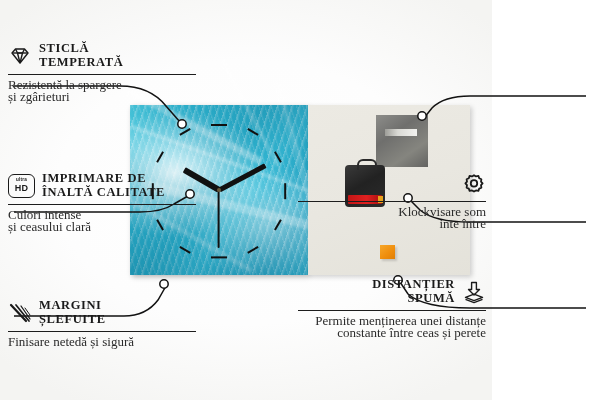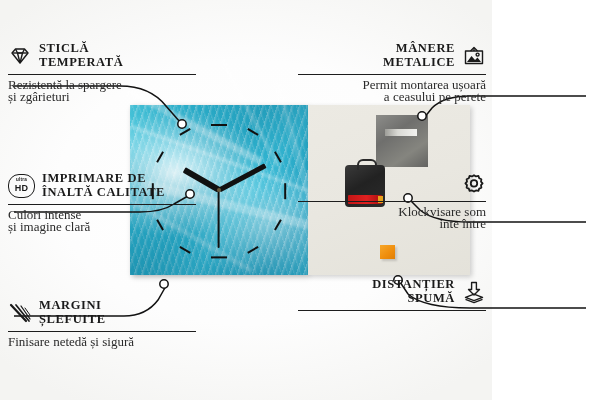--- a/index.html
+++ b/index.html
@@ -122,21 +122,21 @@
     font-size:13px;
     line-height:11.5px;
     color:#2a2a2a;
     white-space:pre-line;
   }
   .ico{width:24px;height:24px;flex:0 0 24px;display:block;}
   .ico svg{display:block;width:24px;height:24px;}
 
   .hd-badge{
     width:25px;height:22px;flex:0 0 25px;
-    border:1.4px solid #1a1a1a;border-radius:11px;
+    border:1.4px solid #1a1a1a;border-radius:6px;
     display:flex;flex-direction:column;align-items:center;justify-content:center;
     line-height:1;
   }
   .hd-ultra{font-family:"Liberation Sans",sans-serif;font-size:4.6px;font-weight:700;letter-spacing:.2px;color:#1a1a1a;}
   .hd-hd{font-family:"Liberation Sans",sans-serif;font-size:9px;font-weight:700;letter-spacing:.2px;color:#1a1a1a;margin-top:.5px;}
 </style>
 </head>
 <body>
 
 <div id="stage">
@@ -229,58 +229,40 @@
     <div class="head">
       <span class="hd-badge">
         <span class="hd-ultra">ultra</span>
         <span class="hd-hd">HD</span>
       </span>
       <span class="head-txt">IMPRIMARE DE
 ÎNALTĂ CALITATE</span>
     </div>
     <div class="rule"></div>
     <div class="sub">Culori intense
-și imagine clară</div>
+și ceasului clară</div>
   </div>
 
   <div class="callout left" style="top:278px;margin-top:21px;">
     <div class="head">
       <span class="ico">
         <svg viewBox="0 0 24 24" fill="none" stroke="#1a1a1a" stroke-linecap="round">
           <path d="M3,4 L18,20" stroke-width="2.2"></path>
           <path d="M8,4 L21,20" stroke-width="1.7"></path>
           <path d="M13,5 L22,18" stroke-width="1.3"></path>
           <path d="M17,7 L22,14" stroke-width="1"></path>
         </svg>
       </span>
       <span class="head-txt">MARGINI
 ȘLEFUITE</span>
     </div>
     <div class="rule"></div>
     <div class="sub">Finisare netedă și sigură</div>
   </div>
 
-  <div class="callout right" style="top:42px;">
-    <div class="head">
-      <span class="head-txt">MÂNERE
-METALICE</span>
-      <span class="ico">
-        <svg viewBox="0 0 24 24" fill="none" stroke="#1a1a1a" stroke-width="1.4" stroke-linejoin="round">
-          <rect x="3.5" y="7" width="17" height="12.5"></rect>
-          <path d="M12,7 L12,4"></path>
-            <path d="M8.5,7 L12,3.5 L15.5,7"></path>
-          <path d="M5,18 L9.5,12 L13,16 L15.5,13.5 L19,18 Z" fill="#1a1a1a" stroke="none"></path>
-          <circle cx="15.6" cy="10.6" r="1.5"></circle>
-        </svg>
-      </span>
-    </div>
-    <div class="rule"></div>
-    <div class="sub">Permit montarea ușoară
-a ceasului pe perete</div>
-  </div>
 
   <div class="callout right" style="top:172px;">
     <div class="head">
       <span class="ico">
         <svg viewBox="0 0 24 24" fill="none" stroke="#1a1a1a" stroke-width="1.8" stroke-linejoin="round">
           <path d="M12,3.2 L14,4.4 L16.4,3.9 L17.2,6.2 L19.4,7.2 L19,9.6 L20.6,11.4 L19,13.2
                    L19.4,15.6 L17.2,16.6 L16.4,18.9 L14,18.4 L12,19.6 L10,18.4 L7.6,18.9
                    L6.8,16.6 L4.6,15.6 L5,13.2 L3.4,11.4 L5,9.6 L4.6,7.2 L6.8,6.2 L7.6,3.9
                    L10,4.4 Z"></path>
           <circle cx="12" cy="11.4" r="3.2"></circle>
@@ -298,15 +280,17 @@
 SPUMĂ</span>
       <span class="ico">
         <svg viewBox="0 0 24 24" fill="none" stroke="#1a1a1a" stroke-width="1.4" stroke-linejoin="round">
           <path d="M9.6,2.5 L14.4,2.5 L14.4,9.5 L17.5,9.5 L12,15 L6.5,9.5 L9.6,9.5 Z"></path>
           <path d="M12,14.2 L20.5,17.4 L12,20.6 L3.5,17.4 Z"></path>
           <path d="M3.5,19.4 L12,22.6 L20.5,19.4"></path>
         </svg>
       </span>
     </div>
     <div class="rule"></div>
+    <div class="sub">Permite menținerea unei distanțe
+constante între ceas și perete</div>
   </div>
 
 </div>
 
 </body></html>

